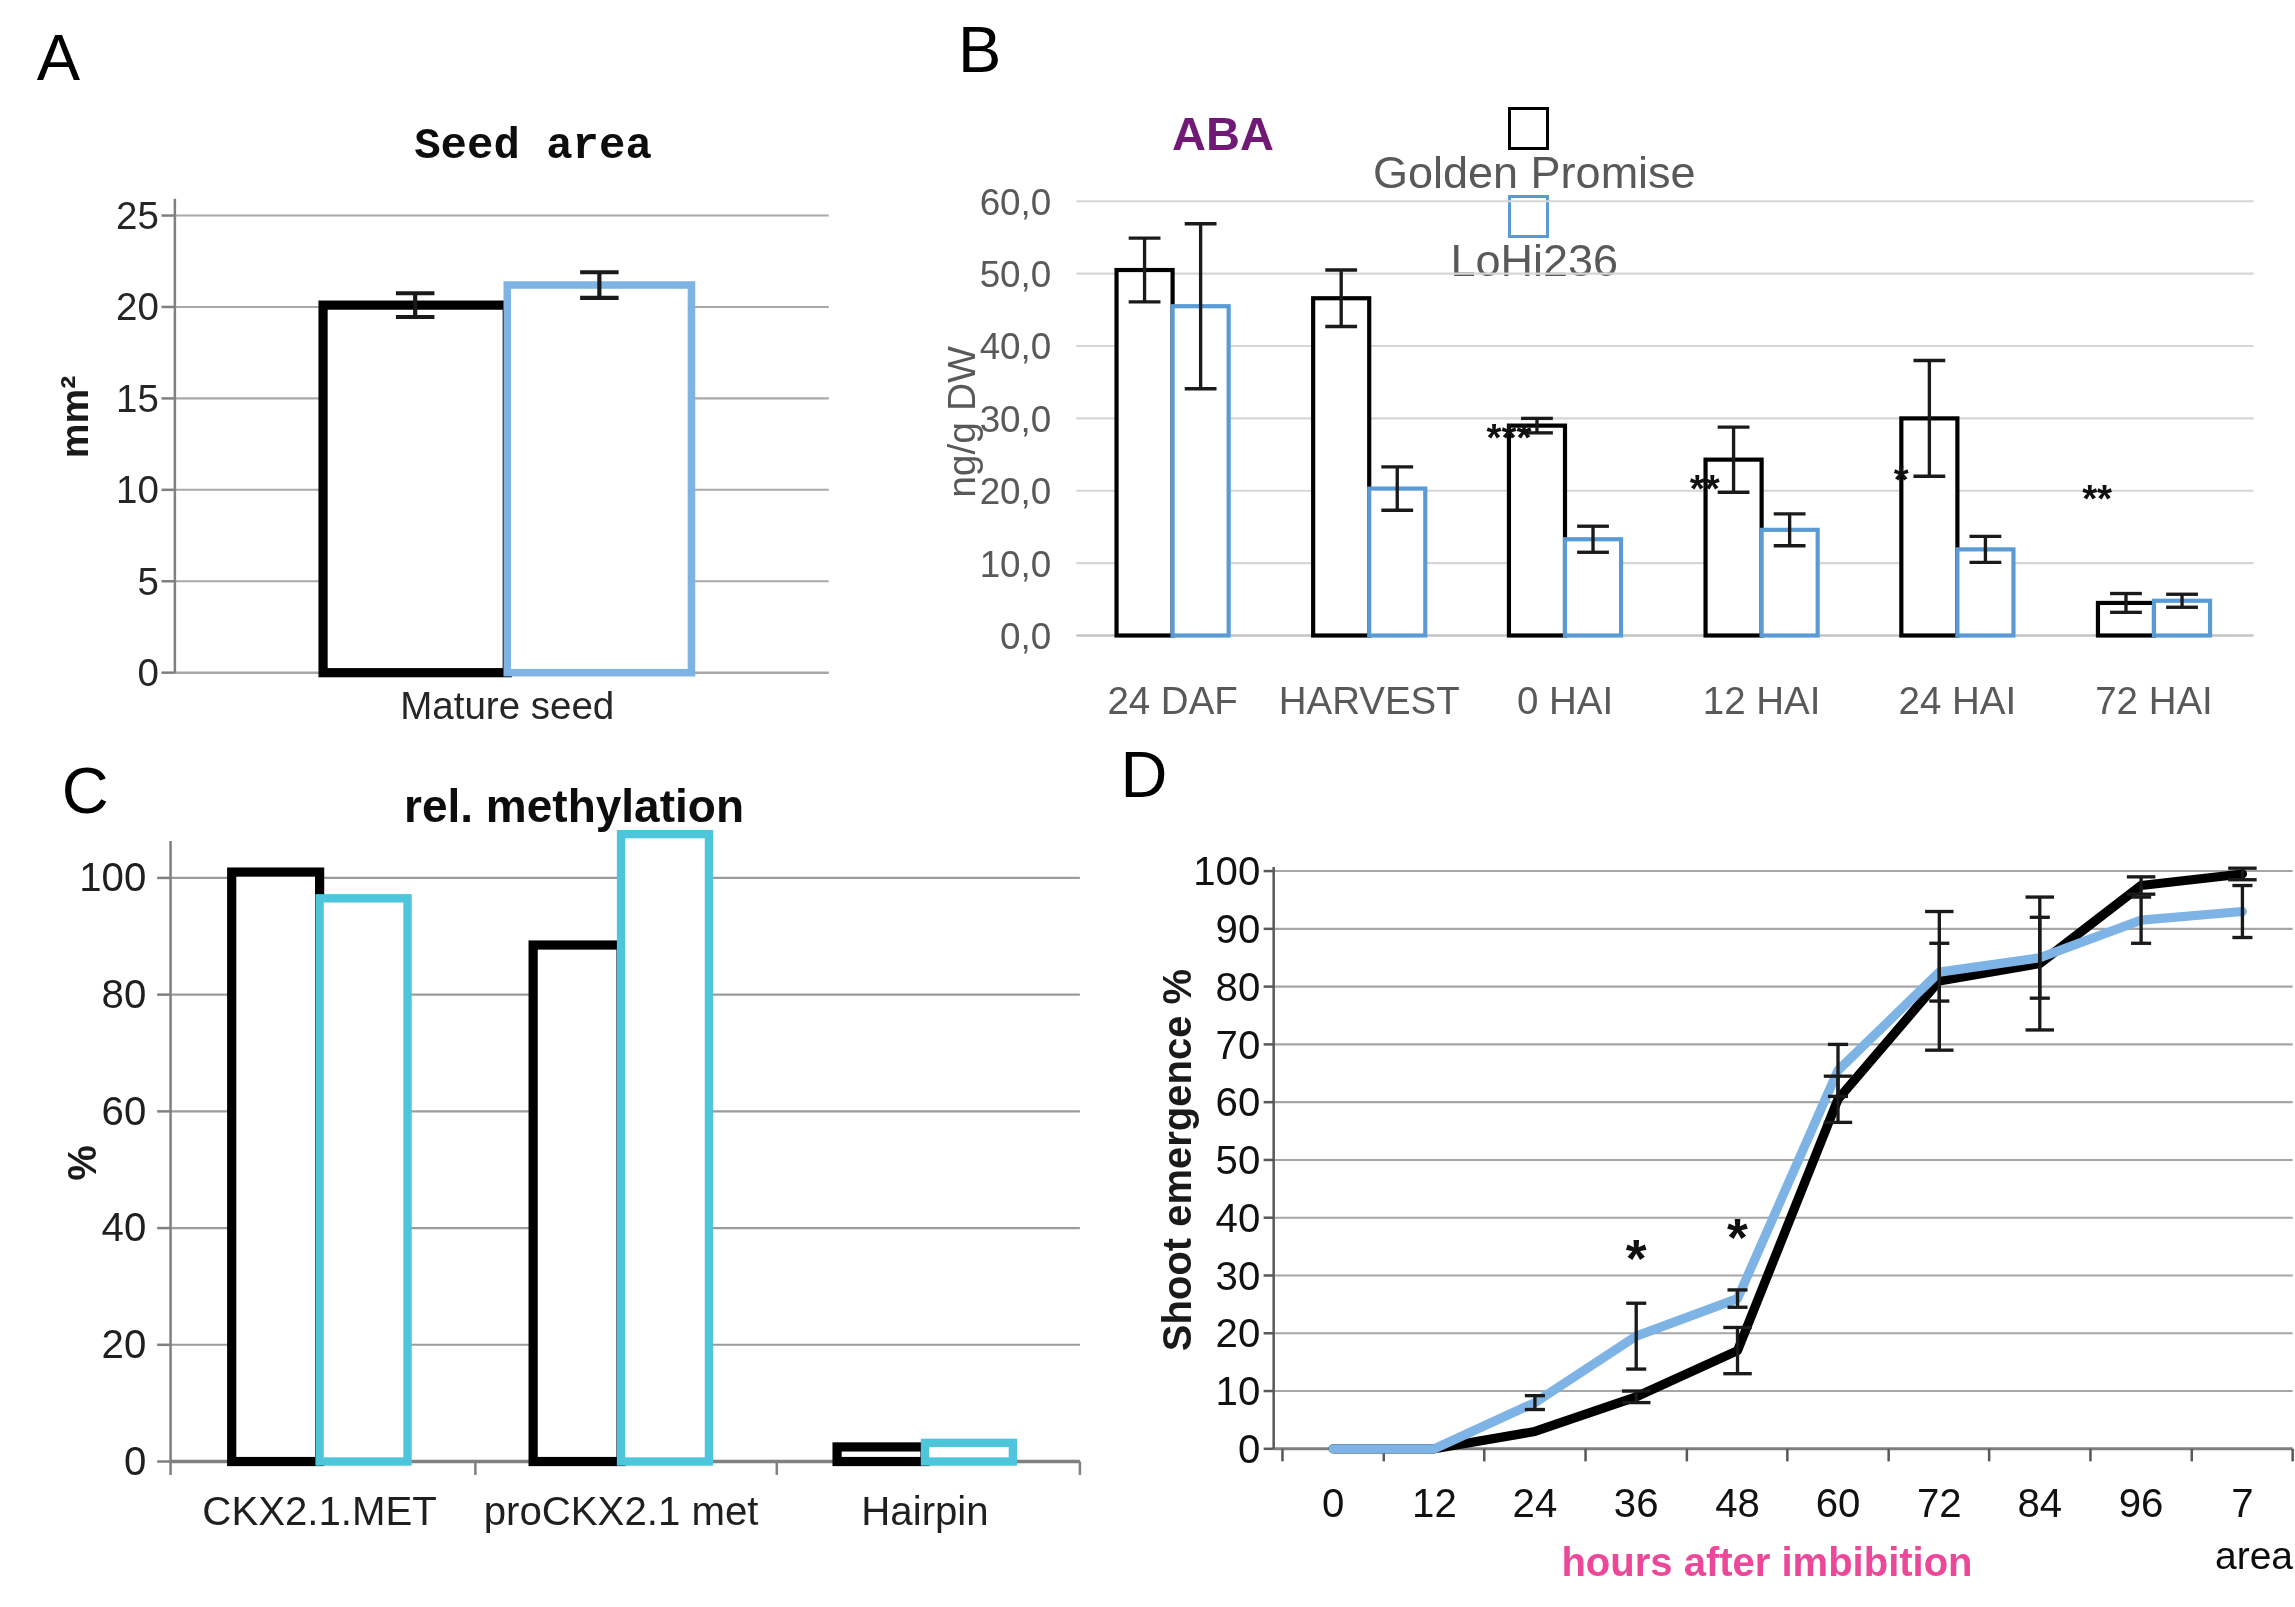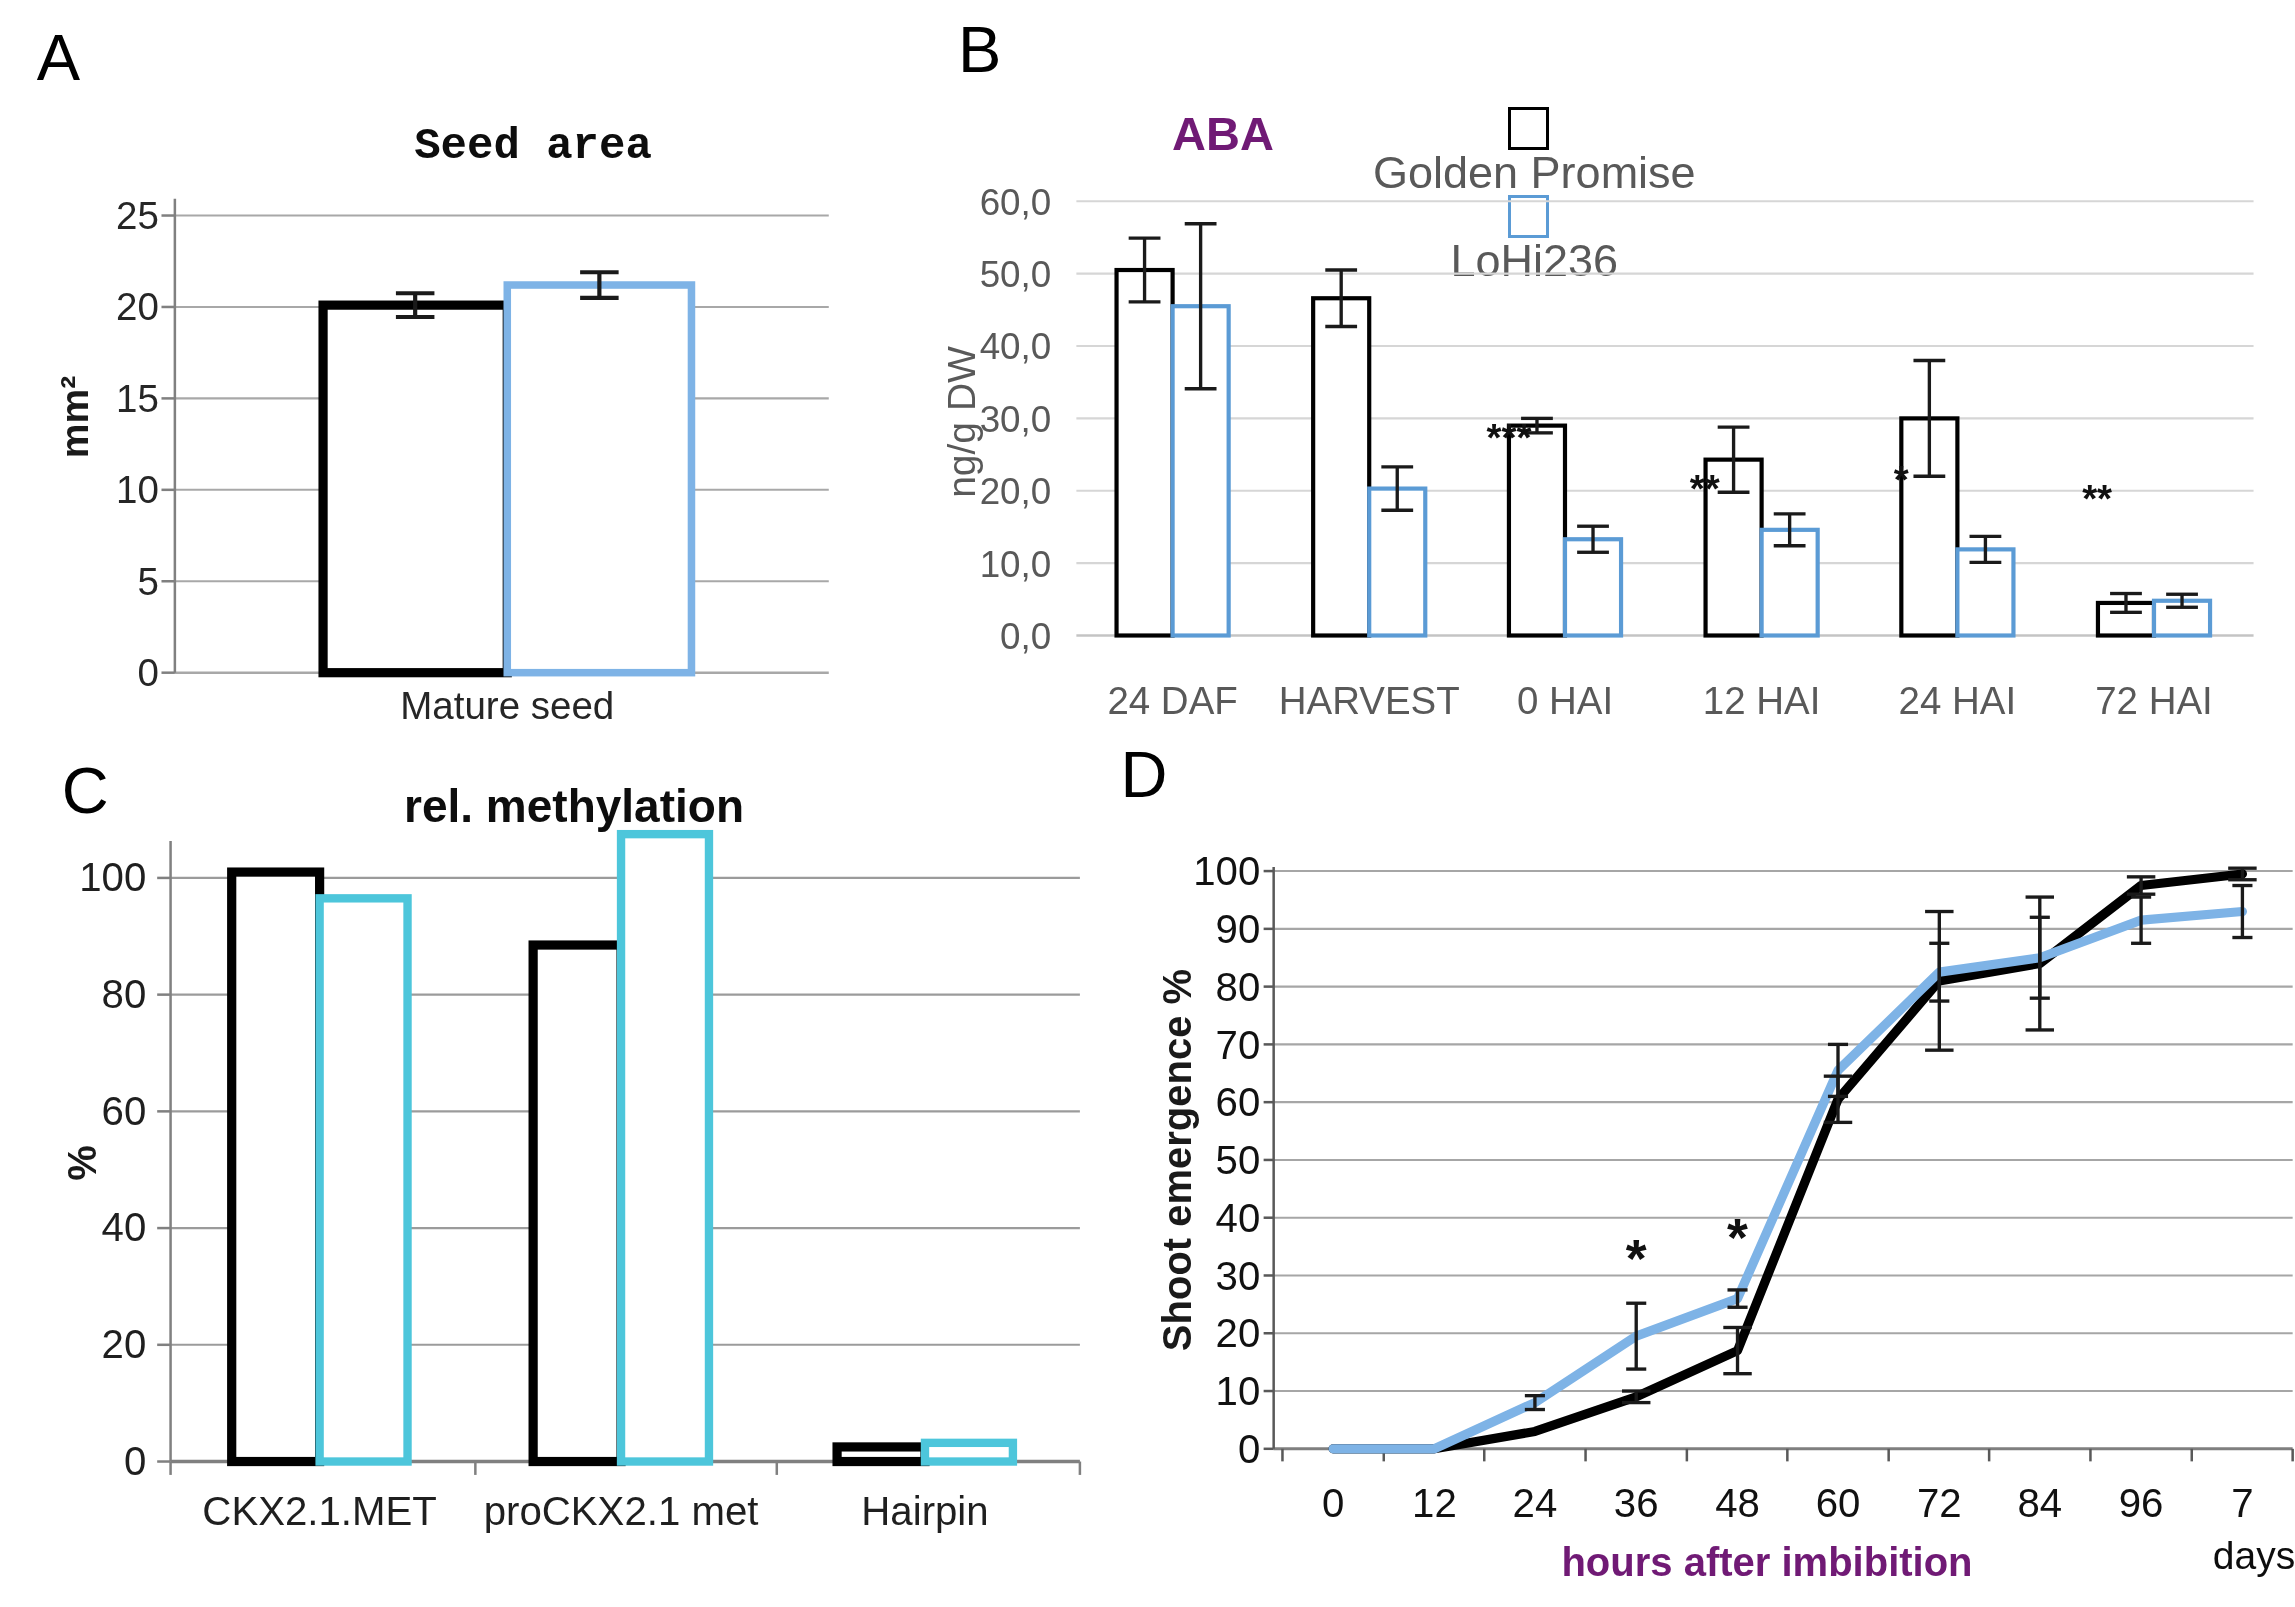--- a/index.html
+++ b/index.html
@@ -15,21 +15,21 @@
   .ptitle{
     position:absolute;margin:0;transform:translateX(-50%);white-space:nowrap;
     font-weight:bold;color:#0d0d0d;line-height:1;
   }
   .ylab{
     position:absolute;transform:translate(-50%,-50%) rotate(-90deg);
     white-space:nowrap;font-weight:bold;color:#1a1a1a;line-height:1;
   }
   .xlab{
     position:absolute;transform:translateX(-50%);white-space:nowrap;
-    font-weight:bold;color:#701a75;line-height:1;text-align:center;
+    font-weight:bold;color:#ec4899;line-height:1;text-align:center;
   }
   #panel-a .ptitle{left:508px;top:107px;font-size:44px;font-family:Liberation Mono, monospace;}
   #panel-a .ylab{left:49px;top:400px;font-size:39px;}
   #panel-b .ptitle{left:302px;top:102px;font-size:47px;color:#701a75;}
   #panel-b .ylab{left:40px;top:414px;font-size:39px;font-weight:normal;color:#595959;}
   #panel-c .ptitle{left:524px;top:30px;font-size:46px;}
   #panel-c .ylab{left:32px;top:410px;font-size:40px;}
   #panel-d .ptitle{left:649px;top:69px;font-size:47px;}
   #panel-d .ylab{left:80px;top:423px;font-size:40px;}
   #panel-d .xlab{left:670px;top:805px;font-size:40px;}
@@ -251,21 +251,21 @@
         <text x="682" y="922" font-size="48" fill="#1f1f1f" text-anchor="middle" font-family="&quot;Liberation Sans&quot;, sans-serif">proCKX2.1 met</text>
         <text x="1045" y="922" font-size="48" fill="#1f1f1f" text-anchor="middle" font-family="&quot;Liberation Sans&quot;, sans-serif">Hairpin</text>
       </g>
     </svg>
 </div>
 
 <div class="panel" id="panel-d" style="left:1097px;top:737px;width:1199px;height:871px;">
   <span class="plabel" style="left:23.4px;top:5px;">D</span>
   <div class="ylab">Shoot emergence %</div>
   <div class="xlab">hours after imbibition</div>
-  <div class="days-label">days</div>
+  <div class="days-label">area</div>
   <svg id="svg-d" width="1199" height="871" viewBox="0 0 1432 1040">
       <g>
         <line x1="211" y1="850" x2="1428" y2="850" stroke="#7F7F7F" stroke-width="3.5"></line>
         <line x1="211" y1="781" x2="1428" y2="781" stroke="#A6A6A6" stroke-width="2.5"></line>
         <line x1="211" y1="712" x2="1428" y2="712" stroke="#A6A6A6" stroke-width="2.5"></line>
         <line x1="211" y1="643" x2="1428" y2="643" stroke="#A6A6A6" stroke-width="2.5"></line>
         <line x1="211" y1="574" x2="1428" y2="574" stroke="#A6A6A6" stroke-width="2.5"></line>
         <line x1="211" y1="505" x2="1428" y2="505" stroke="#A6A6A6" stroke-width="2.5"></line>
         <line x1="211" y1="436" x2="1428" y2="436" stroke="#A6A6A6" stroke-width="2.5"></line>
         <line x1="211" y1="367" x2="1428" y2="367" stroke="#A6A6A6" stroke-width="2.5"></line>

